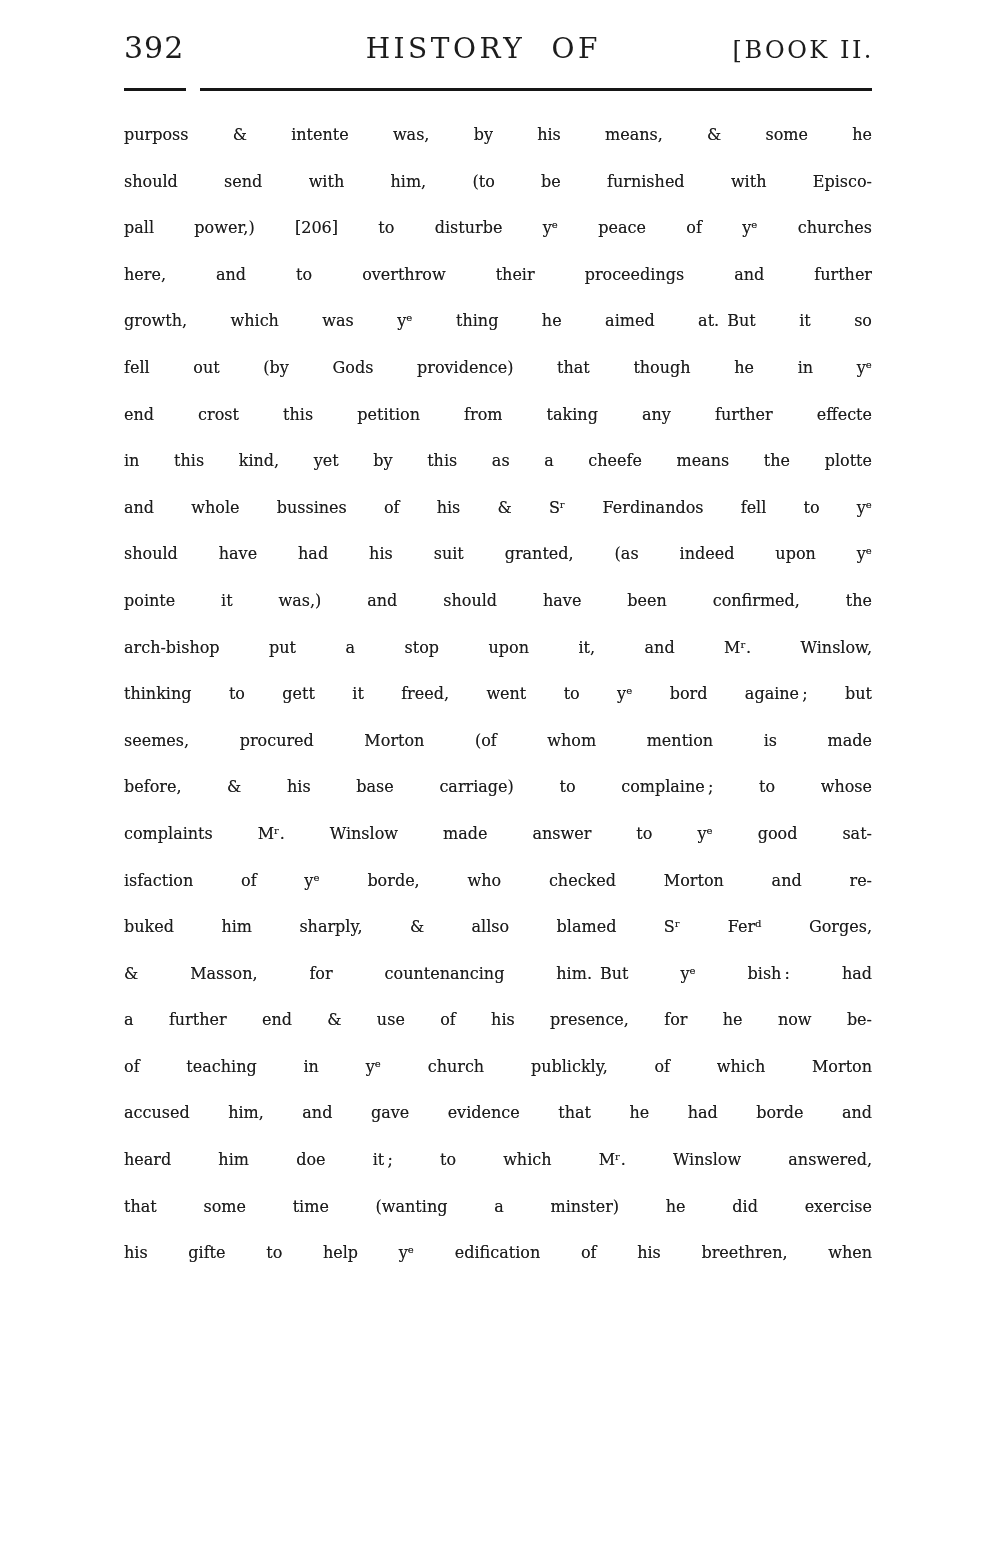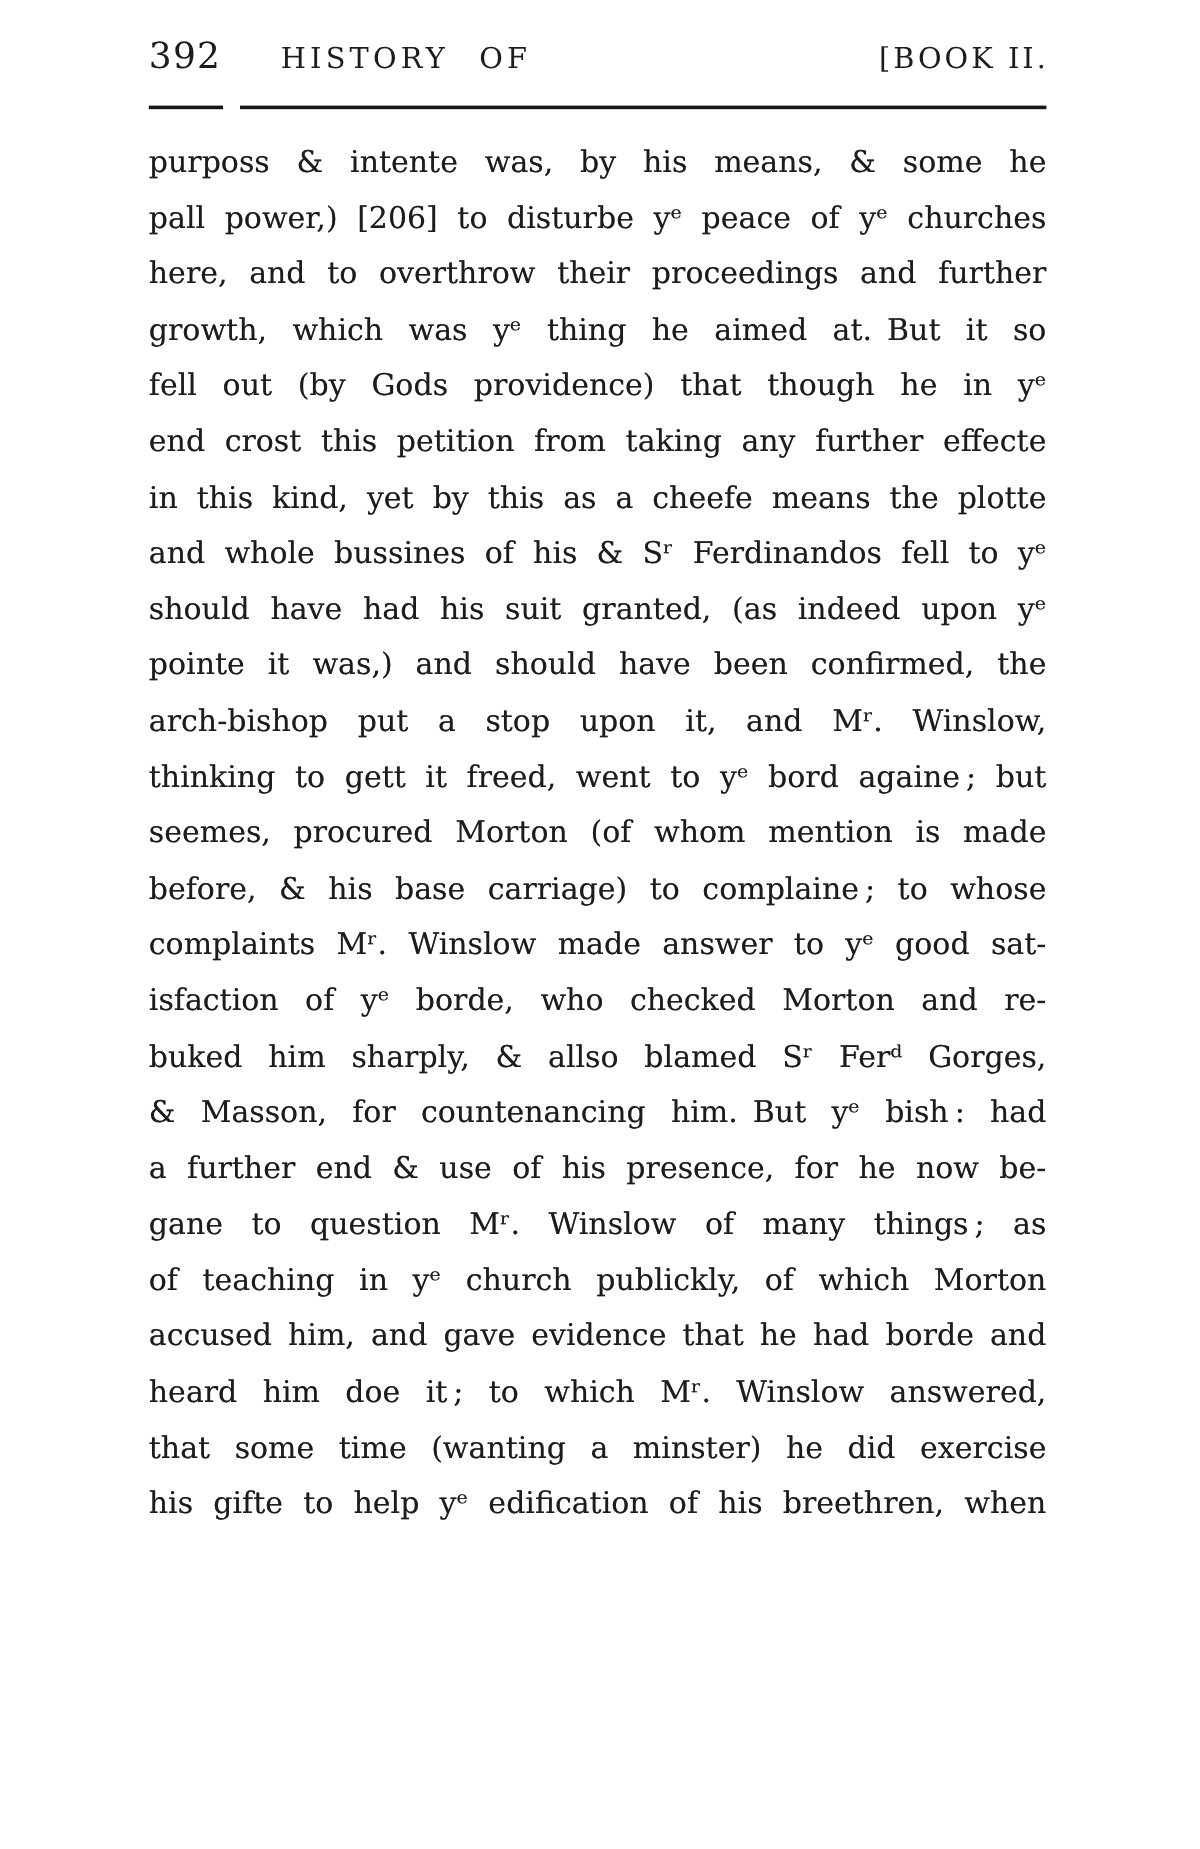--- a/index.html
+++ b/index.html
@@ -30,21 +30,22 @@
 
   .page-number {
     font-size: 30px;
     letter-spacing: 1px;
     flex: 0 0 auto;
     min-width: 110px;
   }
 
   .running-title {
     flex: 1 1 auto;
-    font-size: 24px;
+    text-align: center;
+    font-size: 28px;
     letter-spacing: 3.5px;
     word-spacing: 14px;
     white-space: nowrap;
   }
 
   .book-label {
     flex: 0 0 auto;
     min-width: 110px;
     text-align: right;
     font-size: 24px;
@@ -66,21 +67,21 @@
   }
 
   .text-block {
     position: absolute;
     top: 112px;
     left: 124px;
     width: 748px;
   }
 
   .text-line {
-    font-size: 25px;
+    font-size: 16px;
     line-height: 46.6px;
     white-space: nowrap;
     text-align: justify;
     text-align-last: justify;
     
     text-shadow: 0 0 0.5px rgba(20,20,20,0.55);
   }
 </style>
 </head>
 <body>
@@ -90,39 +91,39 @@
   <div class="header">
     <span class="page-number">392</span>
     <span class="running-title">HISTORY OF</span>
     <span class="book-label">[BOOK II.</span>
   </div>
 
   <div class="header-rule"></div>
 
   <div class="text-block">
       <div class="text-line">purposs &amp; intente was, by his means, &amp; some he</div>
+      <div class="text-line">should send with him, (to be furnished with Episco-</div>
       <div class="text-line">pall power,) [206] to disturbe yᵉ peace of yᵉ churches</div>
       <div class="text-line">here, and to overthrow their proceedings and further</div>
       <div class="text-line">growth, which was yᵉ thing he aimed at. But it so</div>
       <div class="text-line">fell out (by Gods providence) that though he in yᵉ</div>
       <div class="text-line">end crost this petition from taking any further effecte</div>
       <div class="text-line">in this kind, yet by this as a cheefe means the plotte</div>
       <div class="text-line">and whole bussines of his &amp; Sʳ Ferdinandos fell to yᵉ</div>
       <div class="text-line">should have had his suit granted, (as indeed upon yᵉ</div>
       <div class="text-line">pointe it was,) and should have been confirmed, the</div>
       <div class="text-line">arch-bishop put a stop upon it, and Mʳ. Winslow,</div>
       <div class="text-line">thinking to gett it freed, went to yᵉ bord againe ; but</div>
       <div class="text-line">seemes, procured Morton (of whom mention is made</div>
       <div class="text-line">before, &amp; his base carriage) to complaine ; to whose</div>
       <div class="text-line">complaints Mʳ. Winslow made answer to yᵉ good sat-</div>
       <div class="text-line">isfaction of yᵉ borde, who checked Morton and re-</div>
       <div class="text-line">buked him sharply, &amp; allso blamed Sʳ Ferᵈ Gorges,</div>
       <div class="text-line">&amp; Masson, for countenancing him. But yᵉ bish : had</div>
       <div class="text-line">a further end &amp; use of his presence, for he now be-</div>
-      <div class="text-line">gane to question Mʳ. Winslow of many things ; as</div>
       <div class="text-line">of teaching in yᵉ church publickly, of which Morton</div>
       <div class="text-line">accused him, and gave evidence that he had borde and</div>
       <div class="text-line">heard him doe it ; to which Mʳ. Winslow answered,</div>
       <div class="text-line">that some time (wanting a minster) he did exercise</div>
       <div class="text-line">his gifte to help yᵉ edification of his breethren, when</div>
     </div>
 
 </div>
 
 </body></html>

